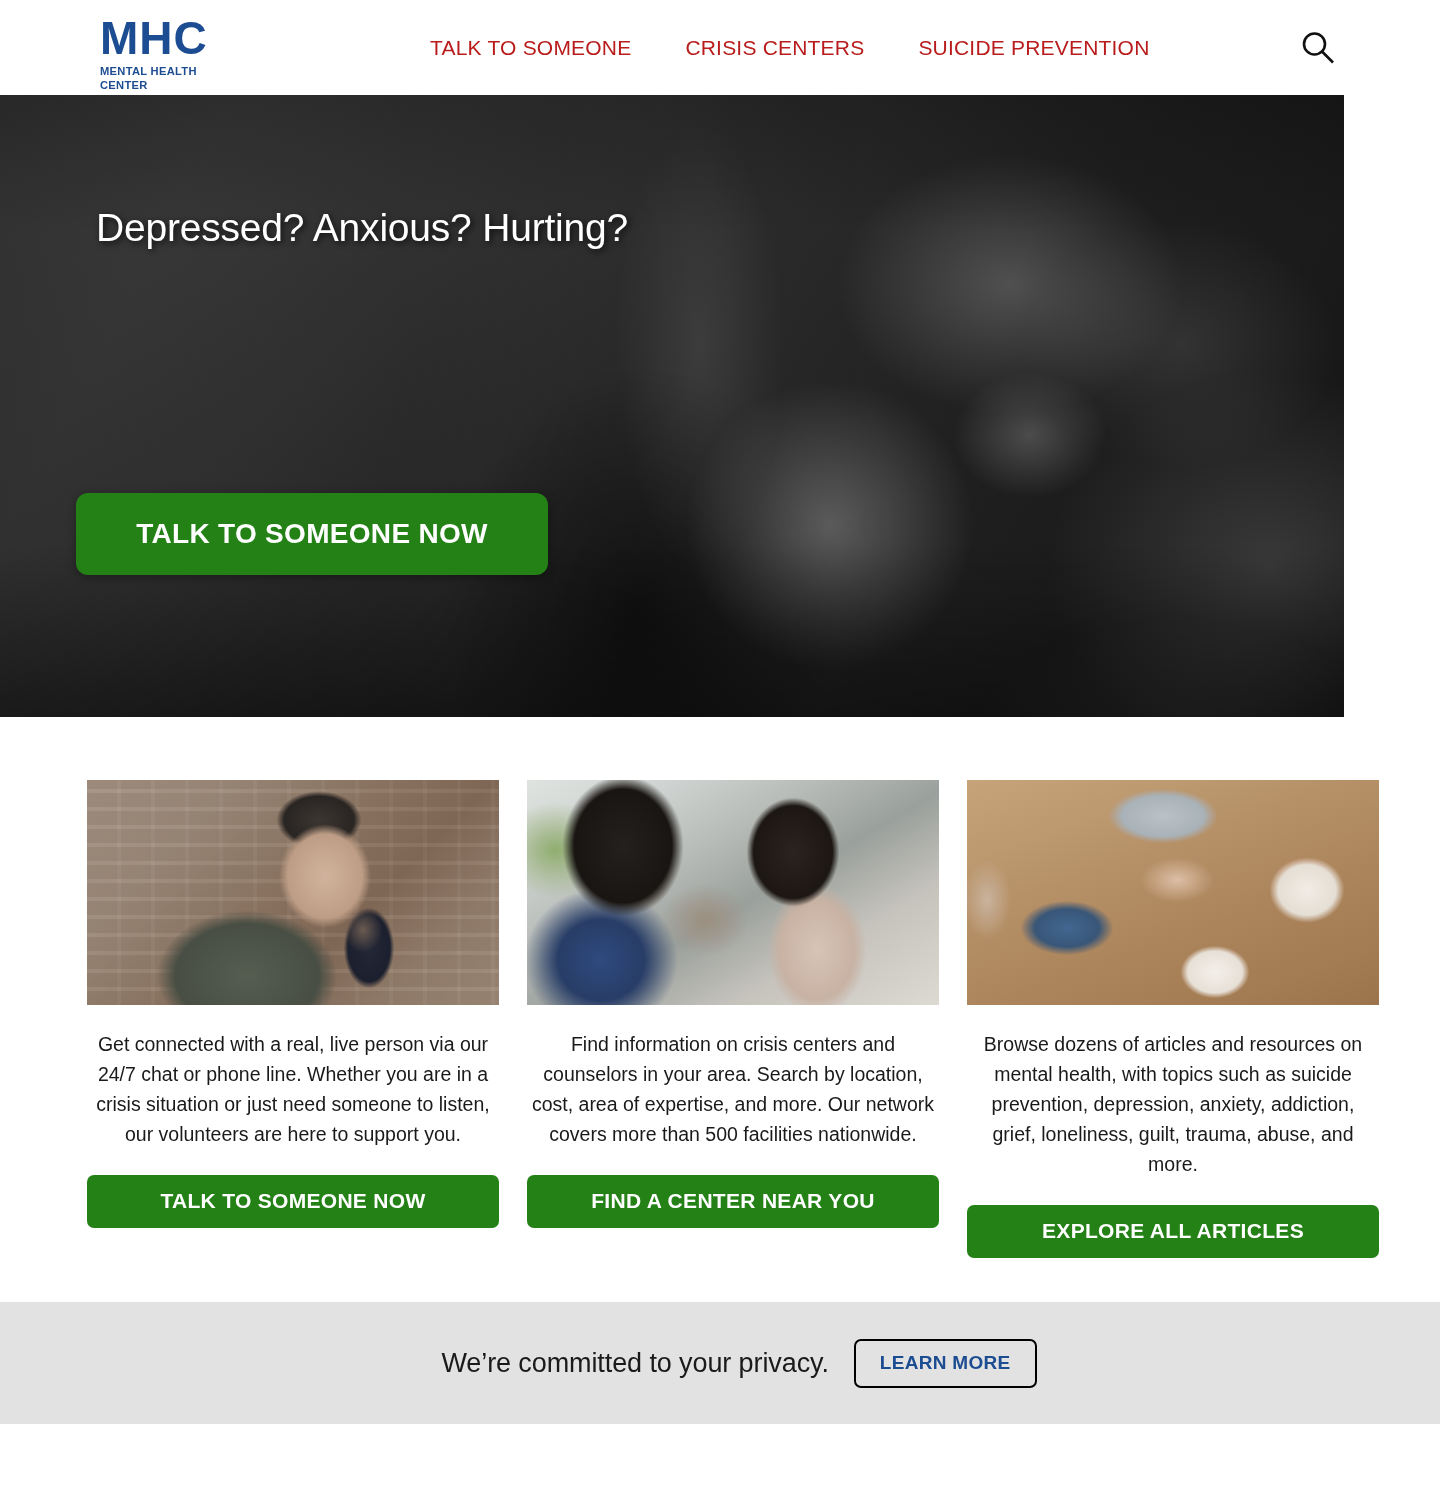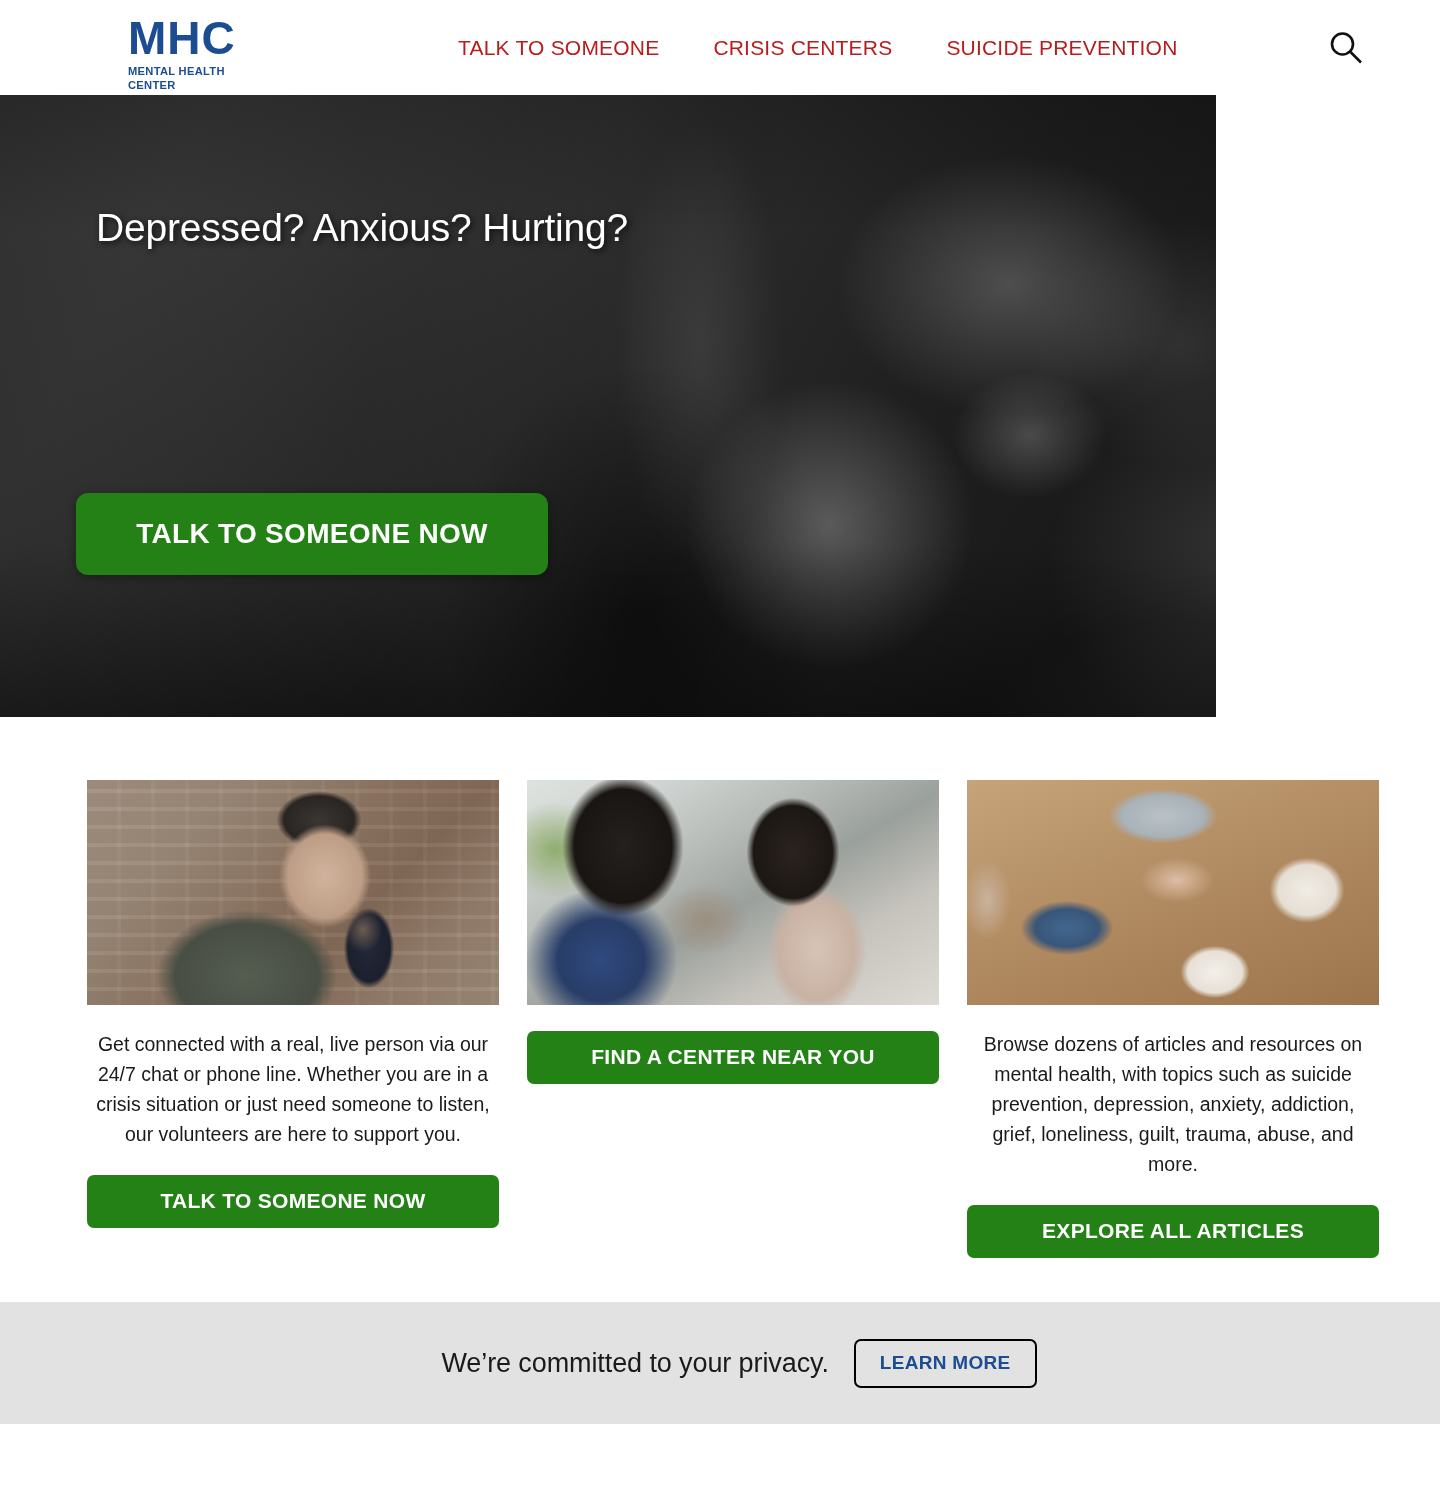--- a/index.html
+++ b/index.html
@@ -13,21 +13,20 @@
   }
 
   
   .site-header {
     width: 1185px;
     height: 95px;
     background: #ffffff;
     display: flex;
     align-items: center;
     position: relative;
-    margin-left: 28px;
   }
 
   .logo {
     position: absolute;
     left: 100px;
     top: 14px;
     width: 150px;
     text-decoration: none;
     display: block;
   }
@@ -80,21 +79,21 @@
     height: 36px;
     background: none;
     border: none;
     cursor: pointer;
     padding: 0;
   }
 
   
   .hero {
     position: relative;
-    width: 1216px;
+    width: 1344px;
     height: 622px;
     overflow: hidden;
     background: #701a75;
   }
   .hero-photo {
     position: absolute;
     inset: 0;
     background:
       
       radial-gradient(ellipse 120px 320px at 700px 250px, rgba(235,235,235,0.10), rgba(0,0,0,0) 70%),
@@ -339,20 +338,21 @@
   <div class="cards-row">
 
     <div class="card card-1">
       <div class="card-photo photo-1"></div>
       <p class="card-text">Get connected with a real, live person via our 24/7 chat or phone line. Whether you are in a crisis situation or just need someone to listen, our volunteers are here to support you.</p>
       <button class="card-btn">TALK TO SOMEONE NOW</button>
     </div>
 
     <div class="card card-2">
       <div class="card-photo photo-2"></div>
+      <p class="card-text">Find information on crisis centers and counselors in your area. Search by location, cost, area of expertise, and more. Our network covers more than 500 facilities nationwide.</p>
       <button class="card-btn">FIND A CENTER NEAR YOU</button>
     </div>
 
     <div class="card card-3">
       <div class="card-photo photo-3"></div>
       <p class="card-text">Browse dozens of articles and resources on mental health, with topics such as suicide prevention, depression, anxiety, addiction, grief, loneliness, guilt, trauma, abuse, and more.</p>
       <button class="card-btn">EXPLORE ALL ARTICLES</button>
     </div>
 
   </div>

